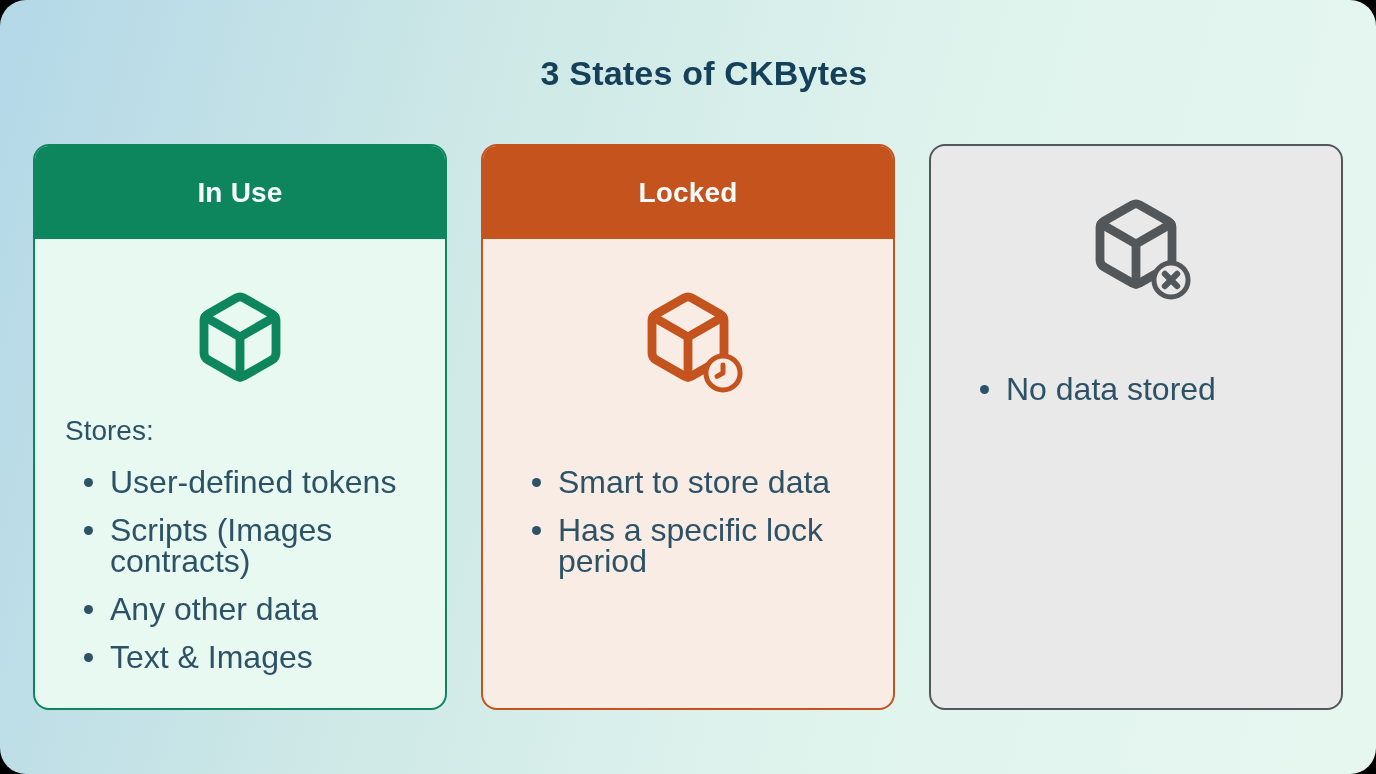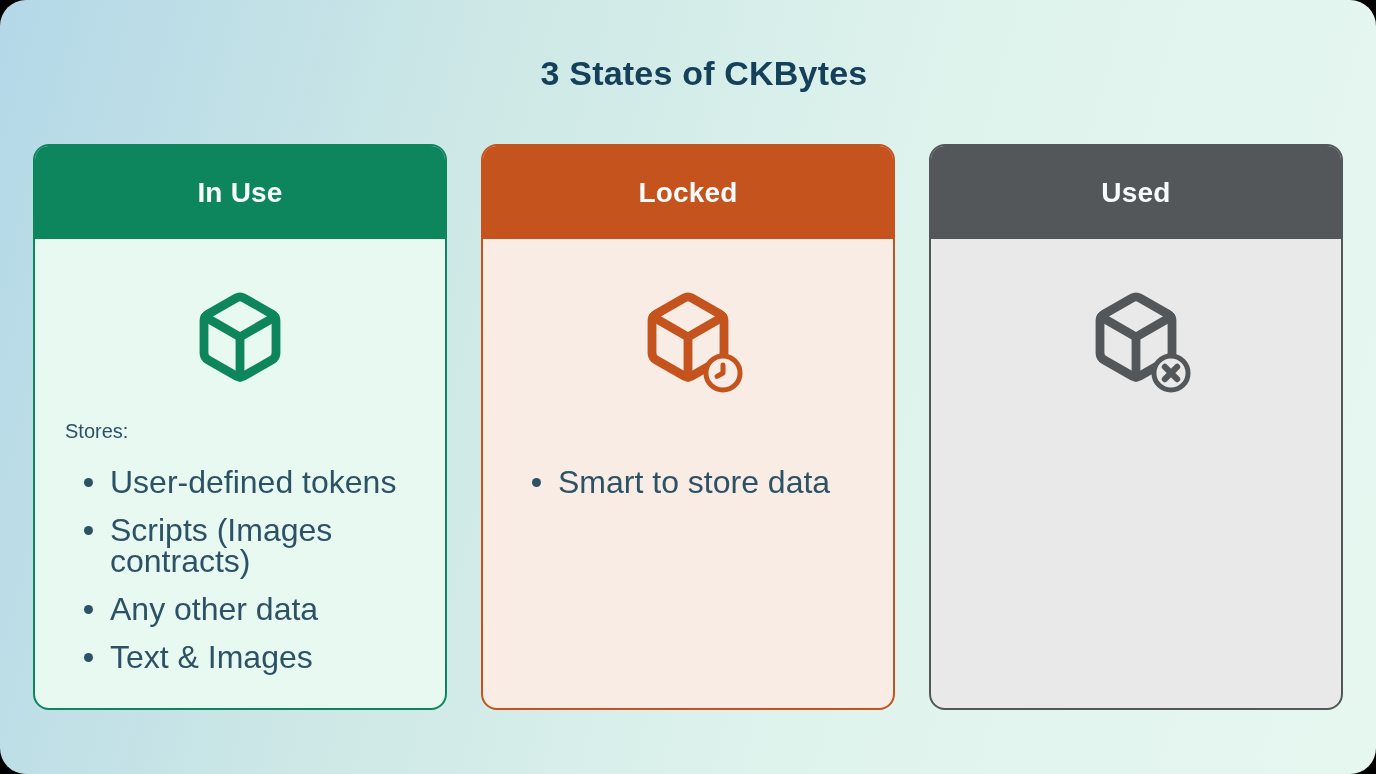--- a/index.html
+++ b/index.html
@@ -98,21 +98,21 @@
     fill: none;
     stroke: var(--accent);
     stroke-linecap: round;
     stroke-linejoin: round;
   }
   .badge .glyph-clock { stroke-width: 2.6; }
   .badge .glyph-x { stroke-width: 3.2; }
   .intro {
     margin: 30px 0 0 30px;
     min-height: 32px;
-    font-size: 20px;
+    font-size: 28px;
     line-height: 32px;
     color: #2d5266;
   }
   .bullets {
     list-style: none;
     margin: 20px 0 0 0;
     padding: 0;
   }
   .bullets li {
     position: relative;
@@ -178,41 +178,42 @@
           <span class="badge">
             <svg viewBox="0 0 24 24" aria-hidden="true">
               <circle cx="12" cy="12" r="8.9"></circle>
               <polyline class="glyph glyph-clock" points="12 7.8 12 12 8.9 13.8"></polyline>
             </svg>
           </span>
         </div>
         <div class="intro"></div>
         <ul class="bullets">
           <li>Smart to store data</li>
+          <li>Has a specific lock period</li>
         </ul>
       </div>
     </section>
 
     <section class="card" style="--accent: #54575a; --bodybg: #e9e9e9;">
-      <header class="card-header">
-        <span>Used</span>
-      </header>
       <div class="card-body">
         <div class="icon-wrap">
           <svg class="cube" viewBox="0 0 24 24" aria-hidden="true">
             <path d="M21 16V8a2 2 0 0 0-1-1.73l-7-4a2 2 0 0 0-2 0l-7 4A2 2 0 0 0 3 8v8a2 2 0 0 0 1 1.73l7 4a2 2 0 0 0 2 0l7-4A2 2 0 0 0 21 16z"></path>
             <polyline points="3.27 6.96 12 12.01 20.73 6.96"></polyline>
             <line x1="12" y1="22.08" x2="12" y2="12"></line>
           </svg>
           <span class="badge">
             <svg viewBox="0 0 24 24" aria-hidden="true">
               <circle cx="12" cy="12" r="8.9"></circle>
               <line class="glyph glyph-x" x1="8.8" y1="8.8" x2="15.2" y2="15.2"></line>
               <line class="glyph glyph-x" x1="15.2" y1="8.8" x2="8.8" y2="15.2"></line>
             </svg>
           </span>
         </div>
         <div class="intro"></div>
+        <ul class="bullets">
+          <li>No data stored</li>
+        </ul>
       </div>
     </section>
 
   </div>
 </div>
 
 </body></html>

